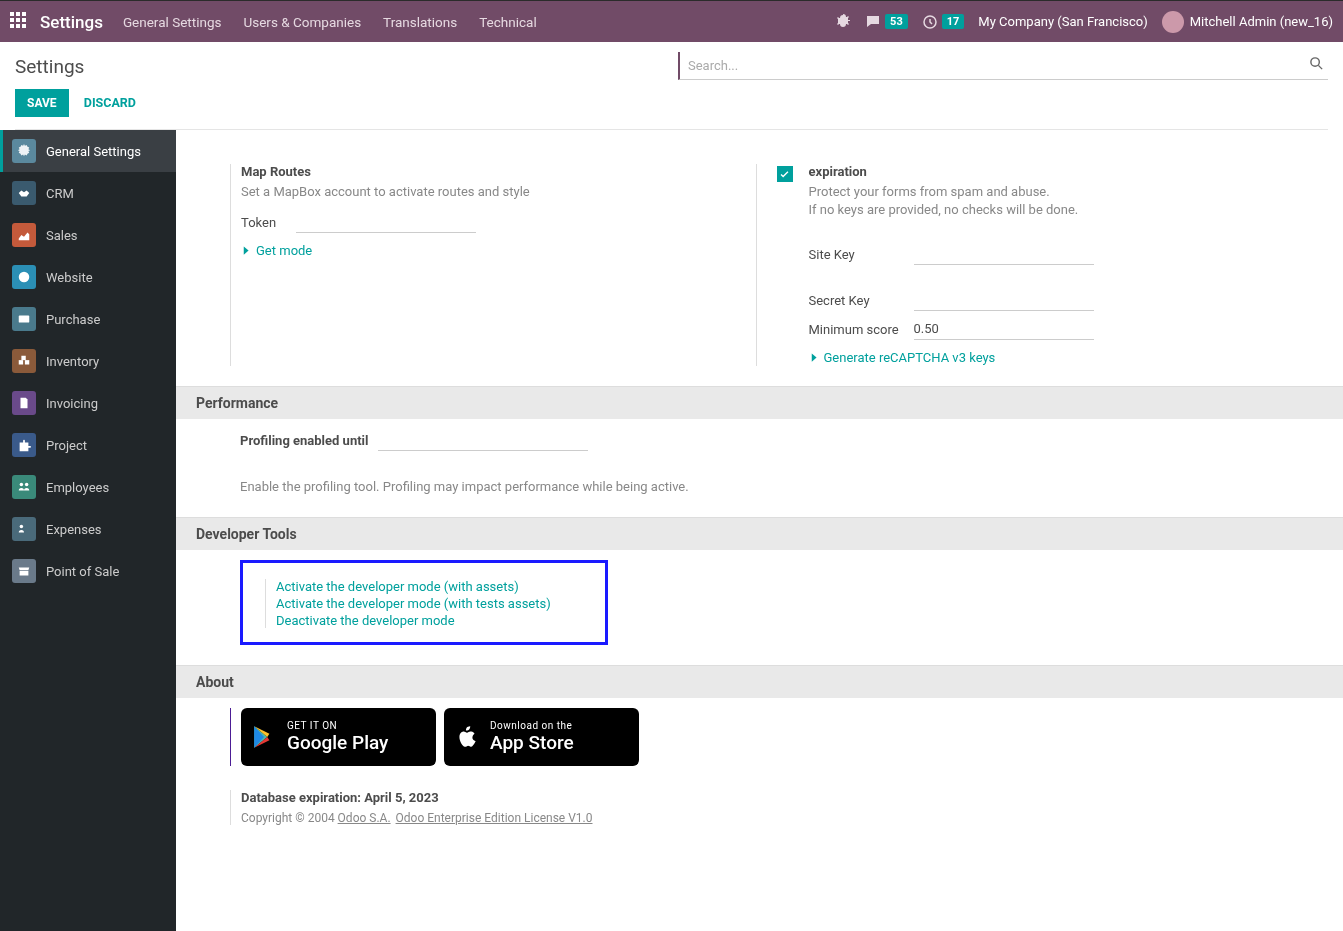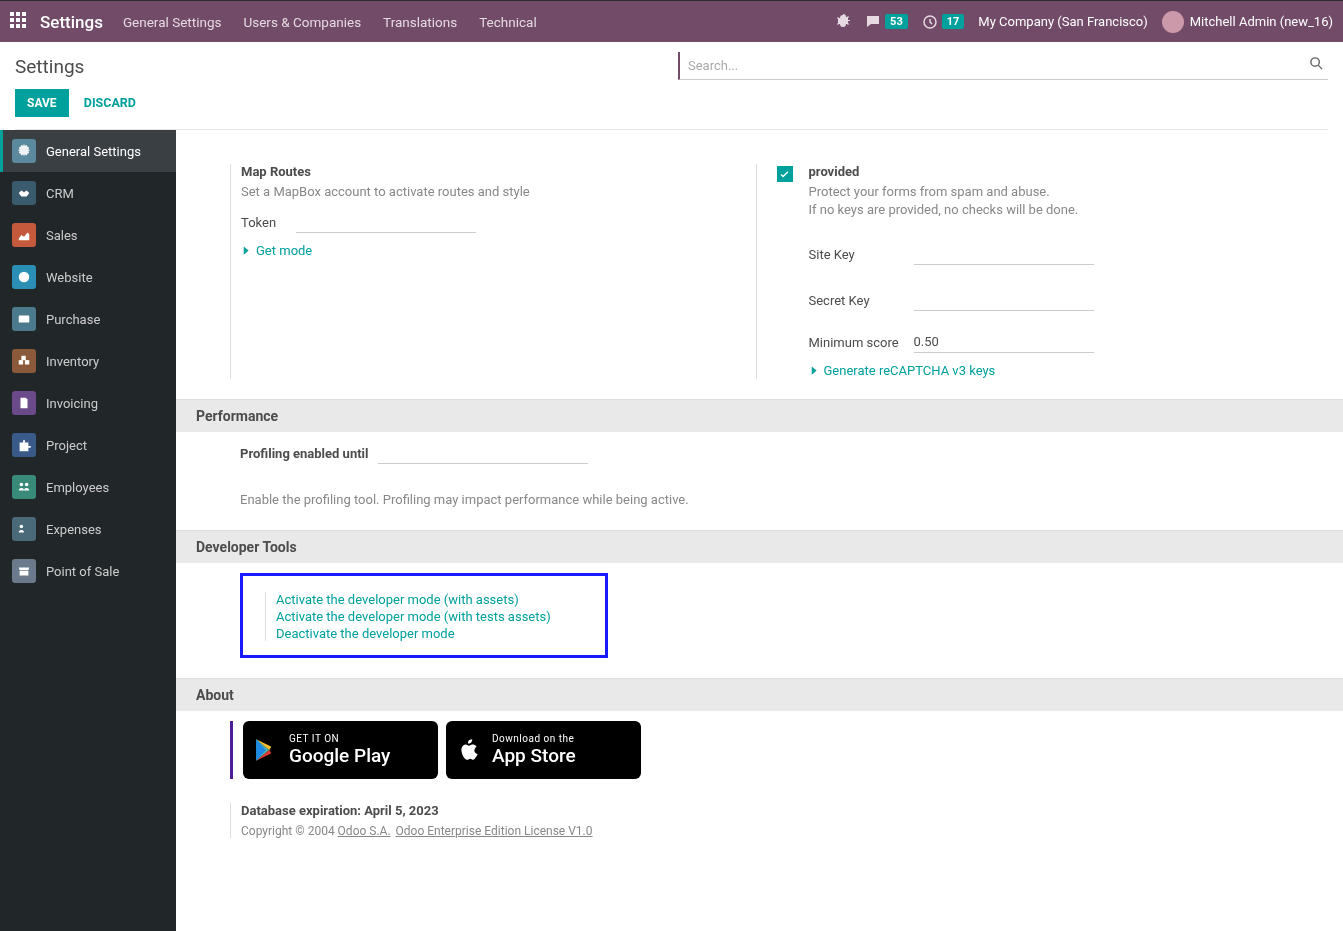--- a/index.html
+++ b/index.html
@@ -261,32 +261,32 @@
             </span>
           </div>
         </div>
 
         <div class="col" style="padding-left:52px">
           <div class="checkbox-box offset" style="left:20px; right:auto">
             <svg width="11" height="11" viewBox="0 0 16 16">
                 <path d="M3 8l3 3 7-7" stroke="#fff" stroke-width="2" fill="none"></path>
               </svg>
           </div>
-          <div class="setting-title">provided</div>
+          <div class="setting-title">expiration</div>
           <div class="setting-desc">Protect your forms from spam and abuse.</div>
           <div class="setting-desc">If no keys are provided, no checks will be done.</div>
           <div class="form-row" style="margin-top:24px">
             <span class="form-label">Site Key</span>
             <input class="form-input" style="">
           </div>
           <div class="form-row" style="margin-top:24px">
             <span class="form-label">Secret Key</span>
             <input class="form-input" style="">
           </div>
-          <div class="form-row" style="margin-top:20px">
+          <div class="form-row" style="margin-top:7px">
             <span class="form-label">Minimum score</span>
             <input class="form-input" value="0.50" style="">
           </div>
           <div style="margin-top:10px">
             <span class="link">
               <svg width="11" height="11" viewBox="0 0 16 16" fill="#00a09d">
                   <path d="M4 2l7 6-7 6z"></path>
                 </svg>
               <span>Generate reCAPTCHA v3 keys</span>
             </span>
@@ -312,21 +312,21 @@
         <div class="inner">
           <a class="link-block">Activate the developer mode (with assets)</a>
           <a class="link-block">Activate the developer mode (with tests assets)</a>
           <a class="link-block">Deactivate the developer mode</a>
         </div>
       </div>
     </div>
 
     <div class="section-header">About</div>
     <div class="section-body">
-      <div class="col" style="border-left:3px solid #4c1d95">
+      <div class="col" style="border-left:1px solid #4c1d95">
         <div class="about-stores">
           <div class="store-btn">
             <svg width="26" height="28" viewBox="0 0 24 24">
                 <path d="M3 2l12 10L3 22z" fill="#4db6ac"></path>
                 <path d="M3 2l14 7-2 3z" fill="#fbc02d"></path>
                 <path d="M3 22l14-7-2-3z" fill="#e53935"></path>
                 <path d="M3 2v20l9-10z" fill="#1e88e5"></path>
               </svg>
             <div>
               <div class="small">GET IT ON</div>

